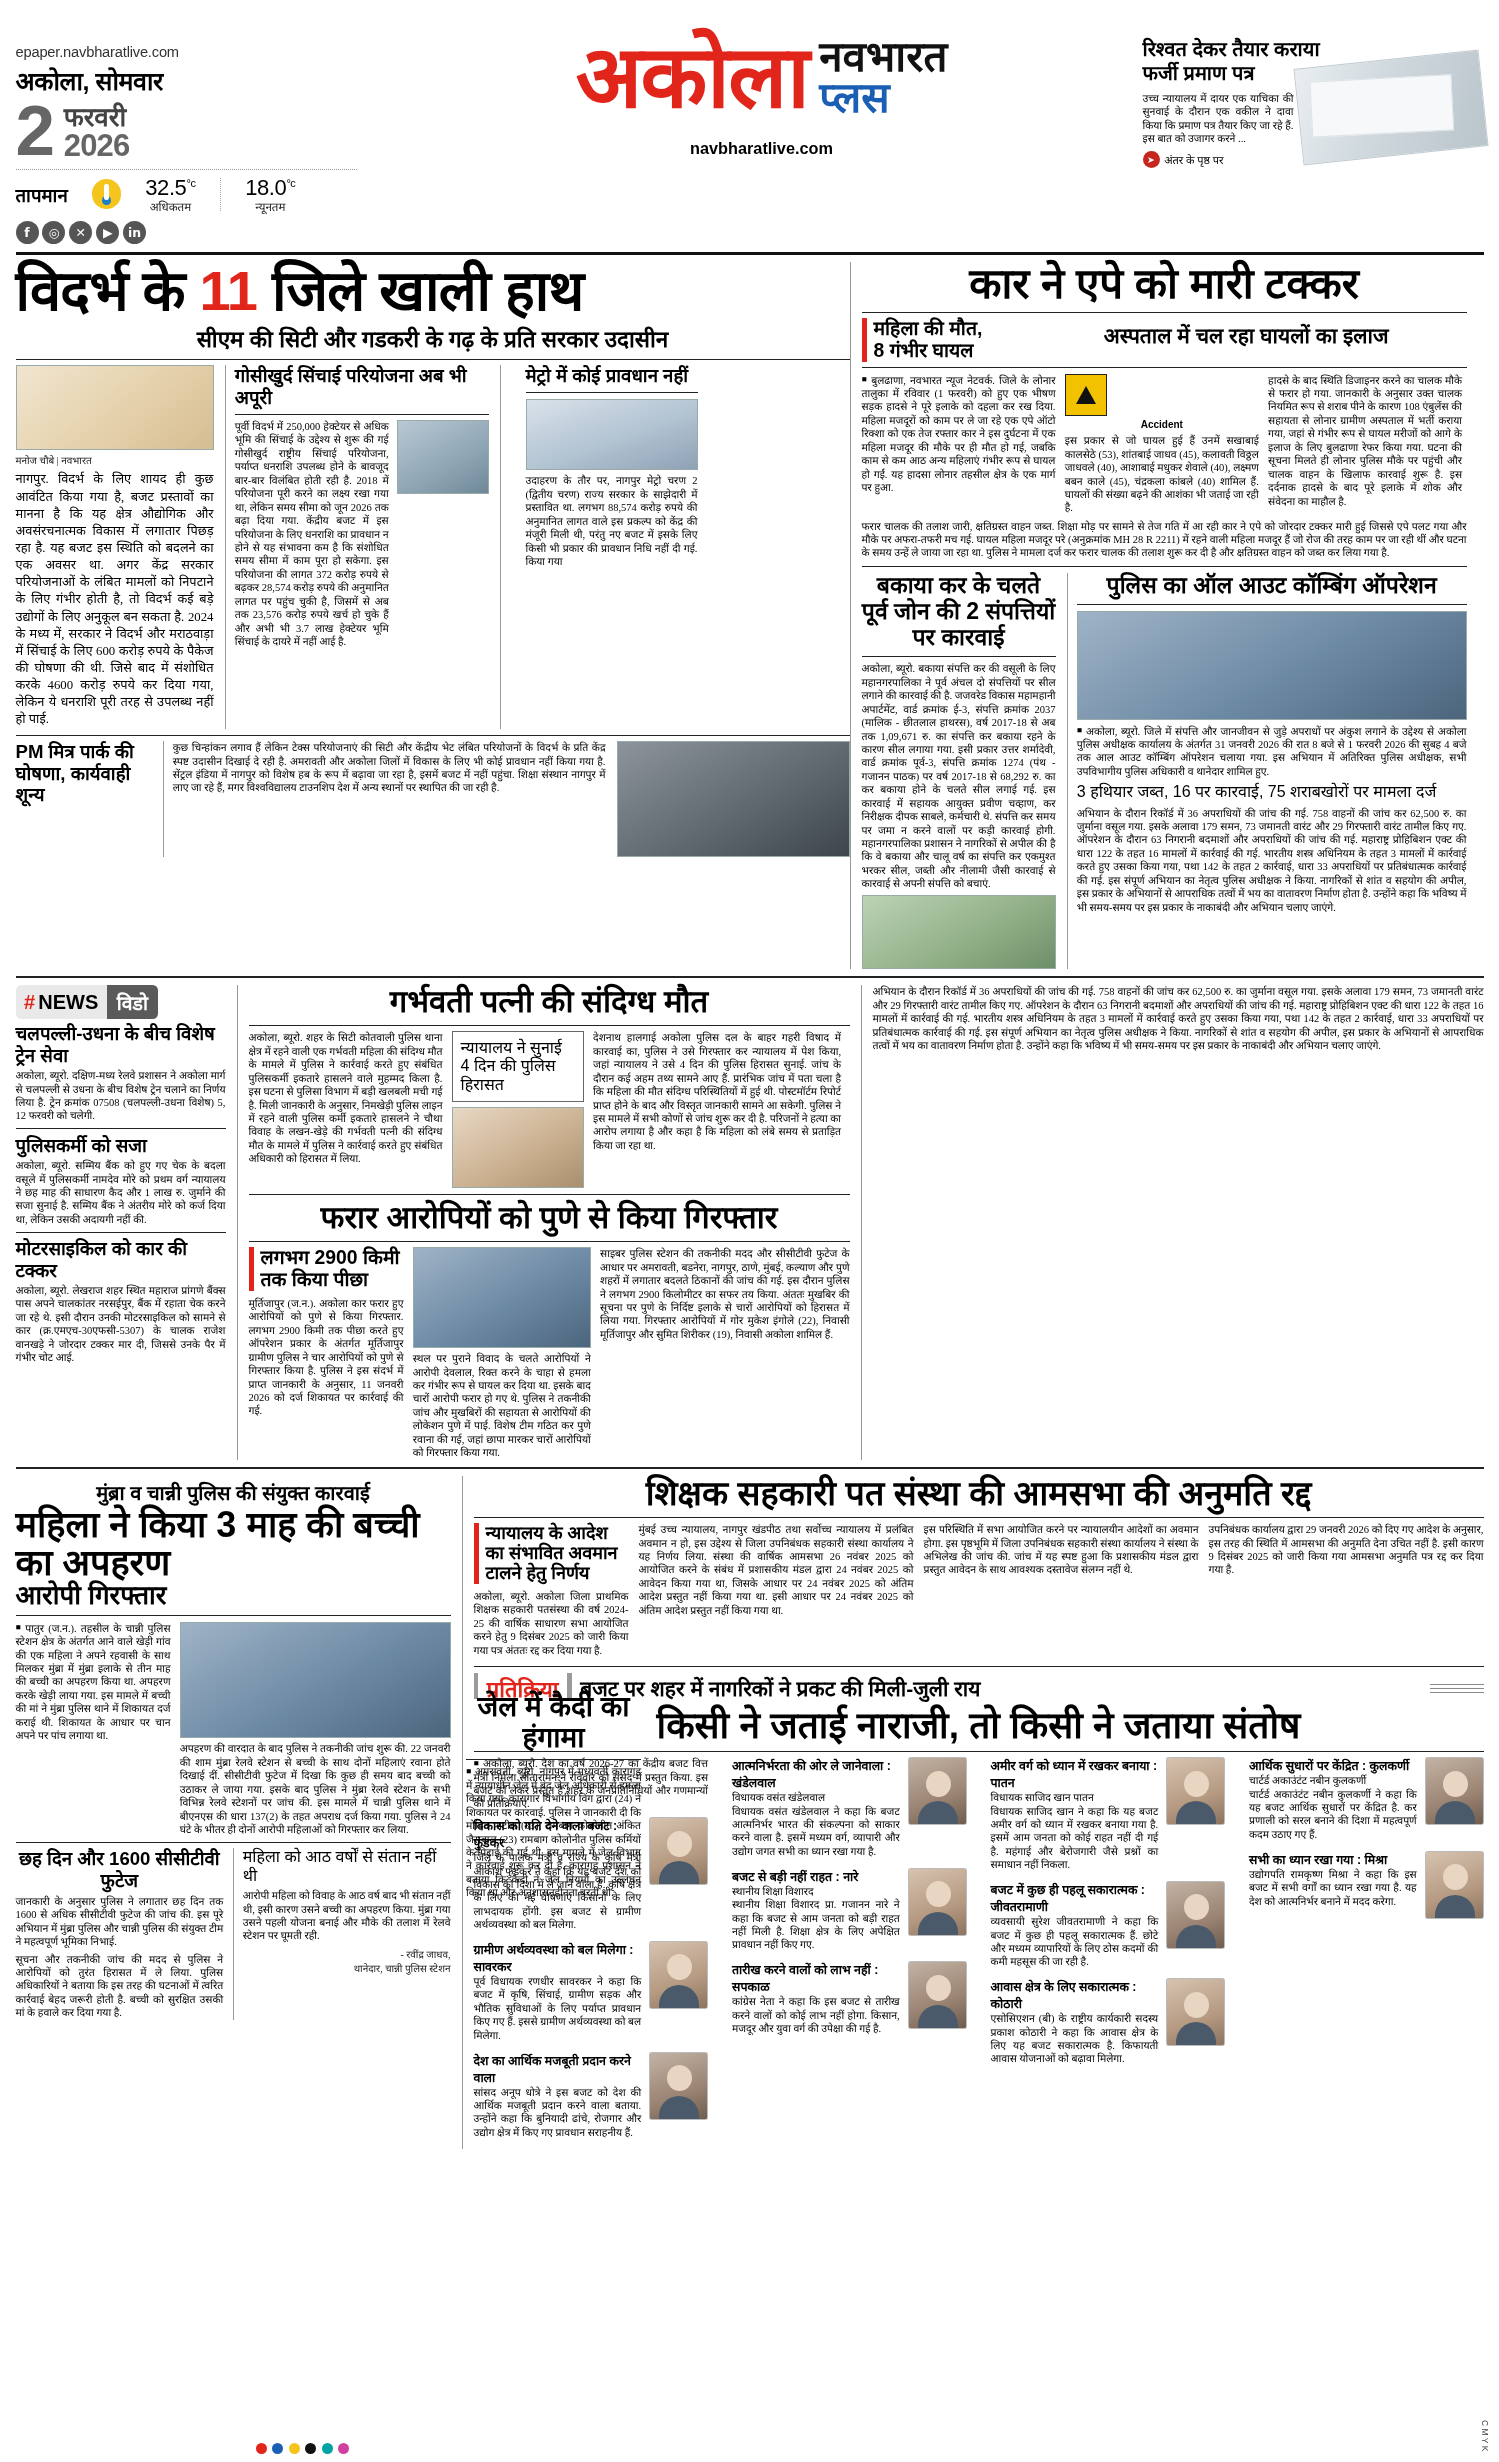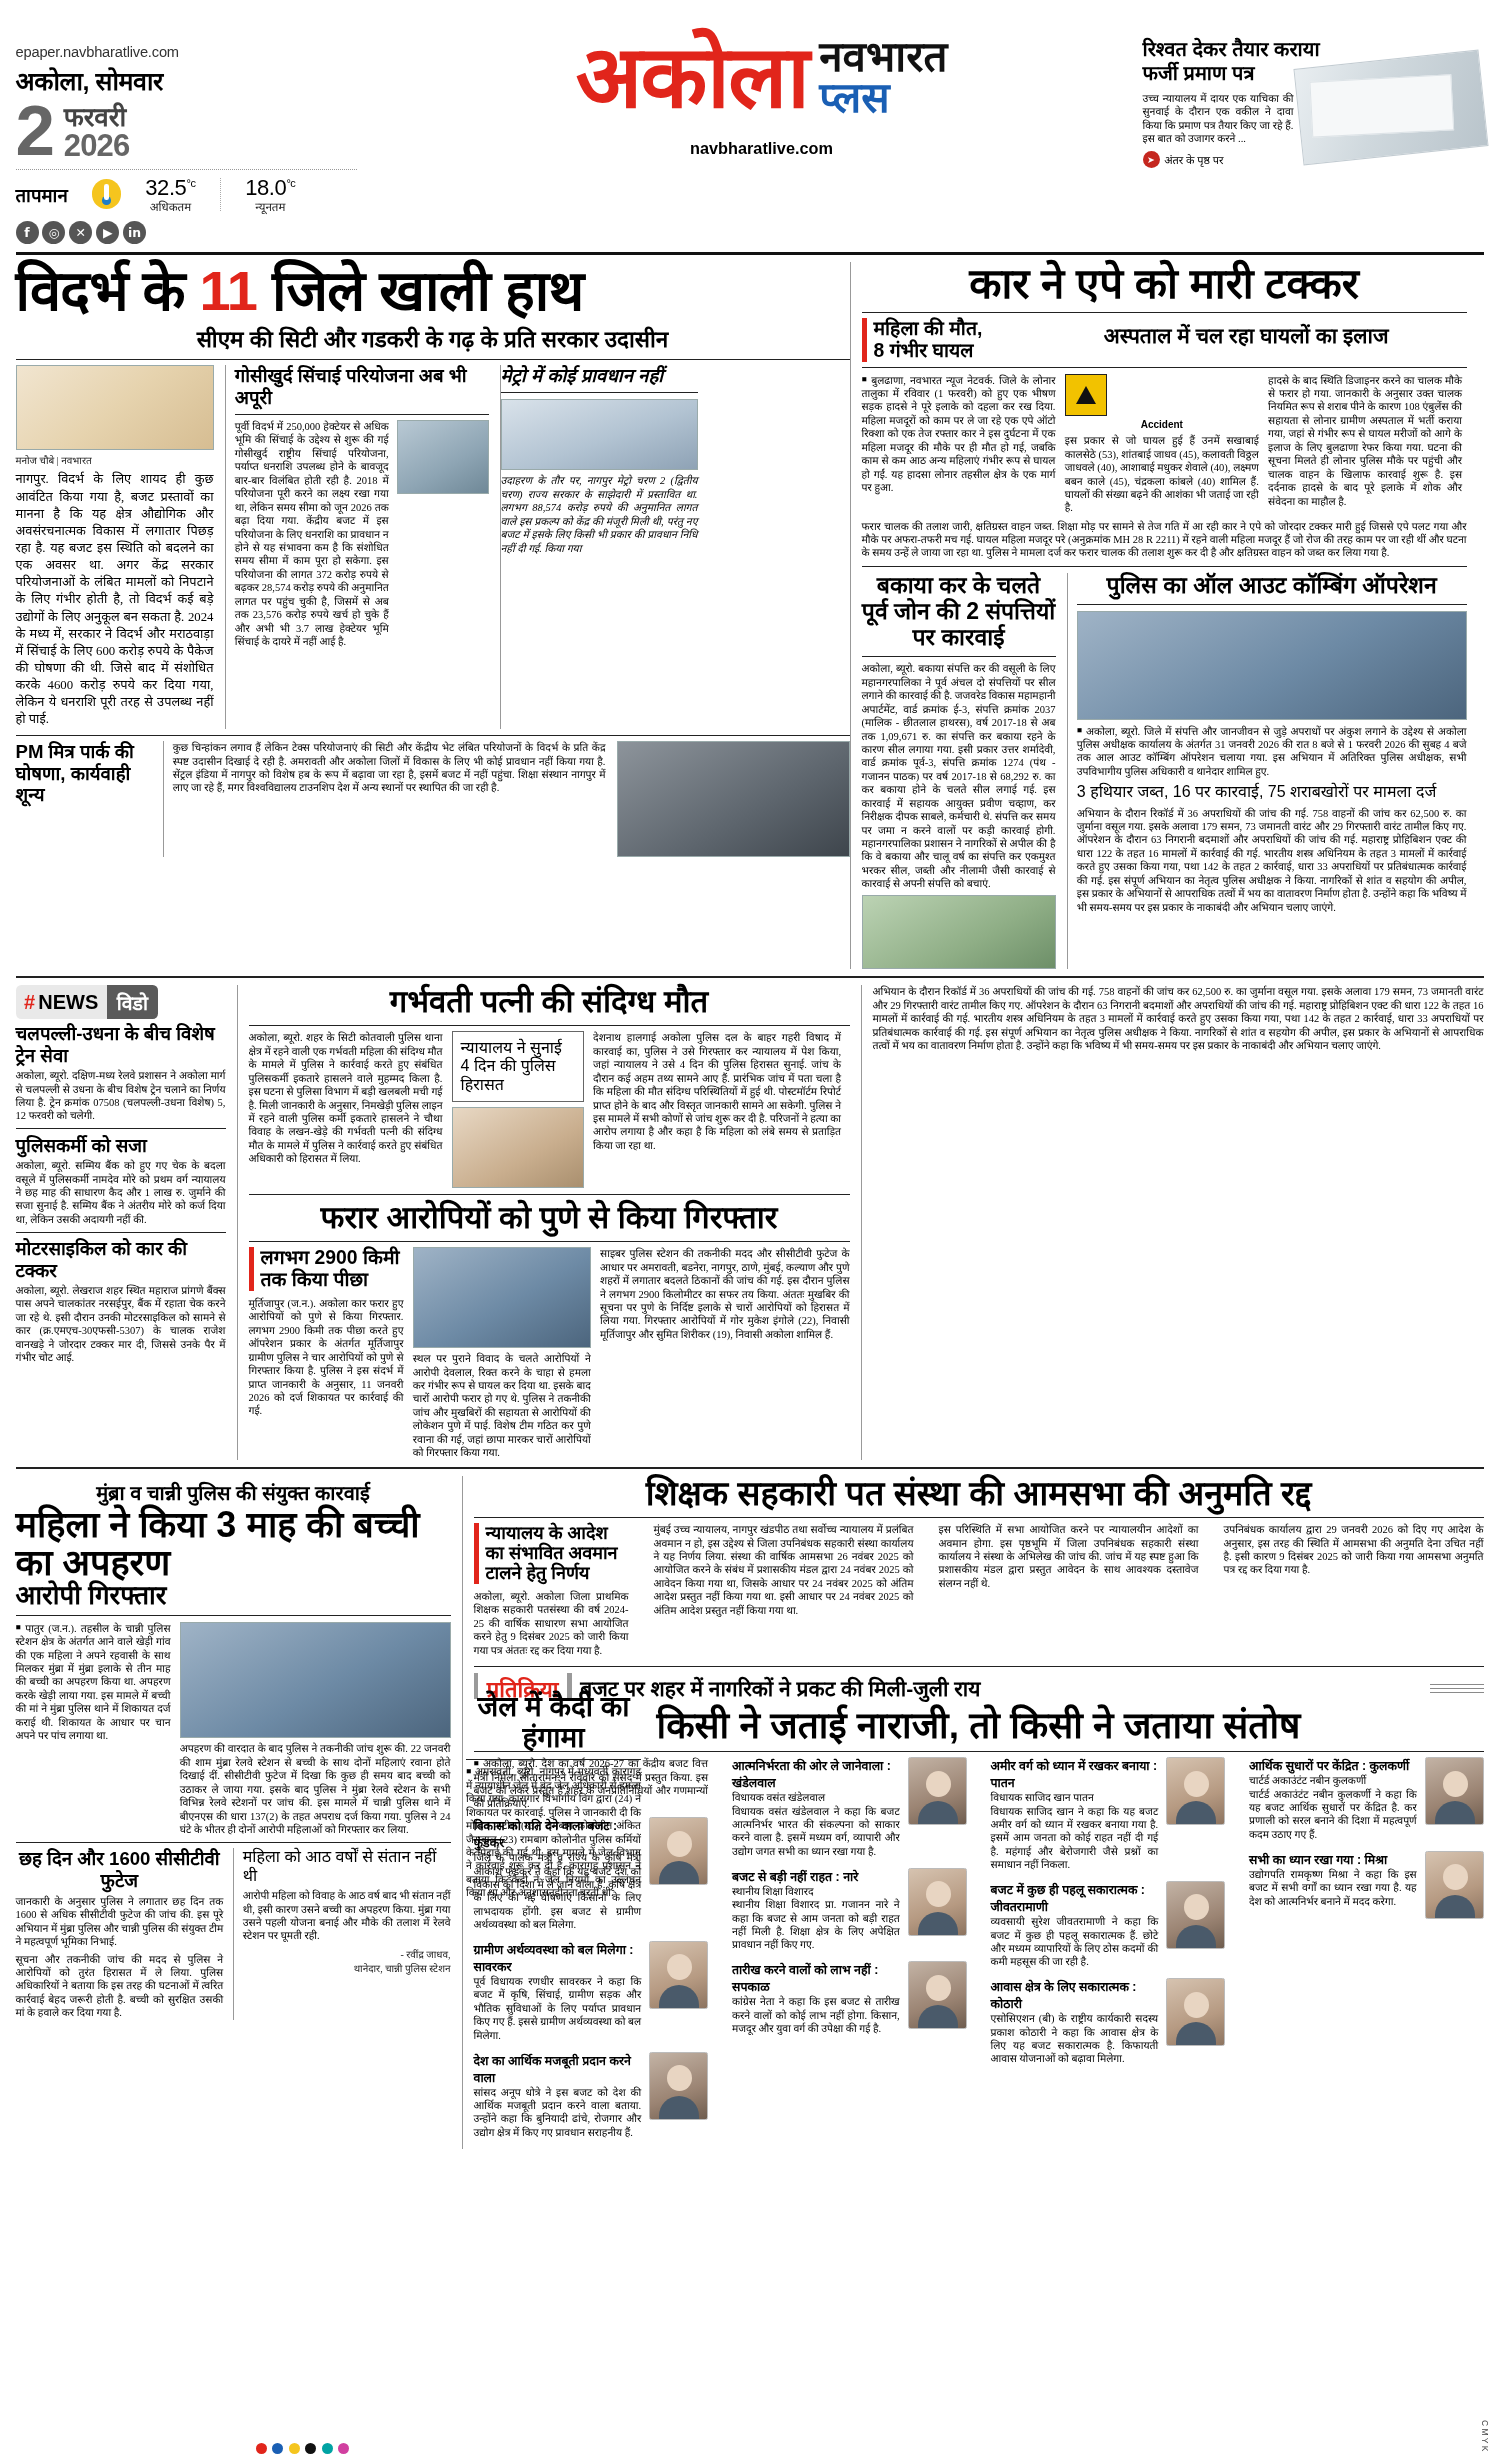--- a/index.html
+++ b/index.html
@@ -206,21 +206,21 @@
 
         <div class="col vdiv" style="padding-left:9.3px; max-width:264px;">
           <div class="hl-sm">गोसीखुर्द सिंचाई परियोजना अब भी अपूरी</div>
           <div class="hr1"></div>
           <div class="cols" style="gap:7.8px;">
             <div class="body tiny" style="flex:1;">पूर्वी विदर्भ में 250,000 हेक्टेयर से अधिक भूमि की सिंचाई के उद्देश्य से शुरू की गई गोसीखुर्द राष्ट्रीय सिंचाई परियोजना, पर्याप्त धनराशि उपलब्ध होने के बावजूद बार-बार विलंबित होती रही है. 2018 में परियोजना पूरी करने का लक्ष्य रखा गया था, लेकिन समय सीमा को जून 2026 तक बढ़ा दिया गया. केंद्रीय बजट में इस परियोजना के लिए धनराशि का प्रावधान न होने से यह संभावना कम है कि संशोधित समय सीमा में काम पूरा हो सकेगा. इस परियोजना की लागत 372 करोड़ रुपये से बढ़कर 28,574 करोड़ रुपये की अनुमानित लागत पर पहुंच चुकी है, जिसमें से अब तक 23,576 करोड़ रुपये खर्च हो चुके हैं और अभी भी 3.7 लाख हेक्टेयर भूमि सिंचाई के दायरे में नहीं आई है.</div>
             <div class="photo" style="width:92px;height:74px;flex:none;"></div>
           </div>
         </div>
 
-        <div class="col vdiv" style="padding-left:0; max-width:198px;font-style:italic;">
+        <div class="col vdiv" style="padding-left:25px; max-width:198px;">
           <div class="hl-sm">मेट्रो में कोई प्रावधान नहीं</div>
           <div class="hr1"></div>
           <div class="photo metro" style="height:71px;"></div>
           <div class="body tiny" style="margin-top:4.7px;">उदाहरण के तौर पर, नागपुर मेट्रो चरण 2 (द्वितीय चरण) राज्य सरकार के साझेदारी में प्रस्तावित था. लगभग 88,574 करोड़ रुपये की अनुमानित लागत वाले इस प्रकल्प को केंद्र की मंजूरी मिली थी, परंतु नए बजट में इसके लिए किसी भी प्रकार की प्रावधान निधि नहीं दी गई. किया गया</div>
         </div>
       </div>
 
       <div class="hr1" style="margin-top:6.2px;"></div>
 
       <div class="cols" style="gap:11px;">
@@ -379,21 +379,21 @@
           <div class="body tiny" style="margin-top:3.1px;">आरोपी महिला को विवाह के आठ वर्ष बाद भी संतान नहीं थी, इसी कारण उसने बच्ची का अपहरण किया. मुंब्रा गया उसने पहली योजना बनाई और मौके की तलाश में रेलवे स्टेशन पर घूमती रही.</div>
           <div class="cap" style="text-align:right;white-space:pre-line;margin-top:3.9px;">- रवींद्र जाधव,
 थानेदार, चान्नी पुलिस स्टेशन</div>
         </div>
       </div>
     </div>
 
     <div class="col vdiv" style="padding-left:11px;">
       <div class="hl-xl" style="font-size:34px;text-align:center;">शिक्षक सहकारी पत संस्था की आमसभा की अनुमति रद्द</div>
       <div class="hr1"></div>
-      <div class="cols" style="gap:25px;">
+      <div class="cols" style="gap:10px;">
         <div style="width:155px;flex:none;">
           <div class="kicker-red" style="font-size:18px;">न्यायालय के आदेश का संभावित अवमान टालने हेतु निर्णय</div>
           <div class="body tiny" style="margin-top:6.2px;">अकोला, ब्यूरो. अकोला जिला प्राथमिक शिक्षक सहकारी पतसंस्था की वर्ष 2024-25 की वार्षिक साधारण सभा आयोजित करने हेतु 9 दिसंबर 2025 को जारी किया गया पत्र अंततः रद्द कर दिया गया है.</div>
         </div>
         <div class="col">
           <div class="body tiny">मुंबई उच्च न्यायालय, नागपुर खंडपीठ तथा सर्वोच्च न्यायालय में प्रलंबित अवमान न हो, इस उद्देश्य से जिला उपनिबंधक सहकारी संस्था कार्यालय ने यह निर्णय लिया. संस्था की वार्षिक आमसभा 26 नवंबर 2025 को आयोजित करने के संबंध में प्रशासकीय मंडल द्वारा 24 नवंबर 2025 को आवेदन किया गया था, जिसके आधार पर 24 नवंबर 2025 को अंतिम आदेश प्रस्तुत नहीं किया गया था. इसी आधार पर 24 नवंबर 2025 को अंतिम आदेश प्रस्तुत नहीं किया गया था.</div>
         </div>
         <div class="col">
           <div class="body tiny">इस परिस्थिति में सभा आयोजित करने पर न्यायालयीन आदेशों का अवमान होगा. इस पृष्ठभूमि में जिला उपनिबंधक सहकारी संस्था कार्यालय ने संस्था के अभिलेख की जांच की. जांच में यह स्पष्ट हुआ कि प्रशासकीय मंडल द्वारा प्रस्तुत आवेदन के साथ आवश्यक दस्तावेज संलग्न नहीं थे.</div>
         </div>

